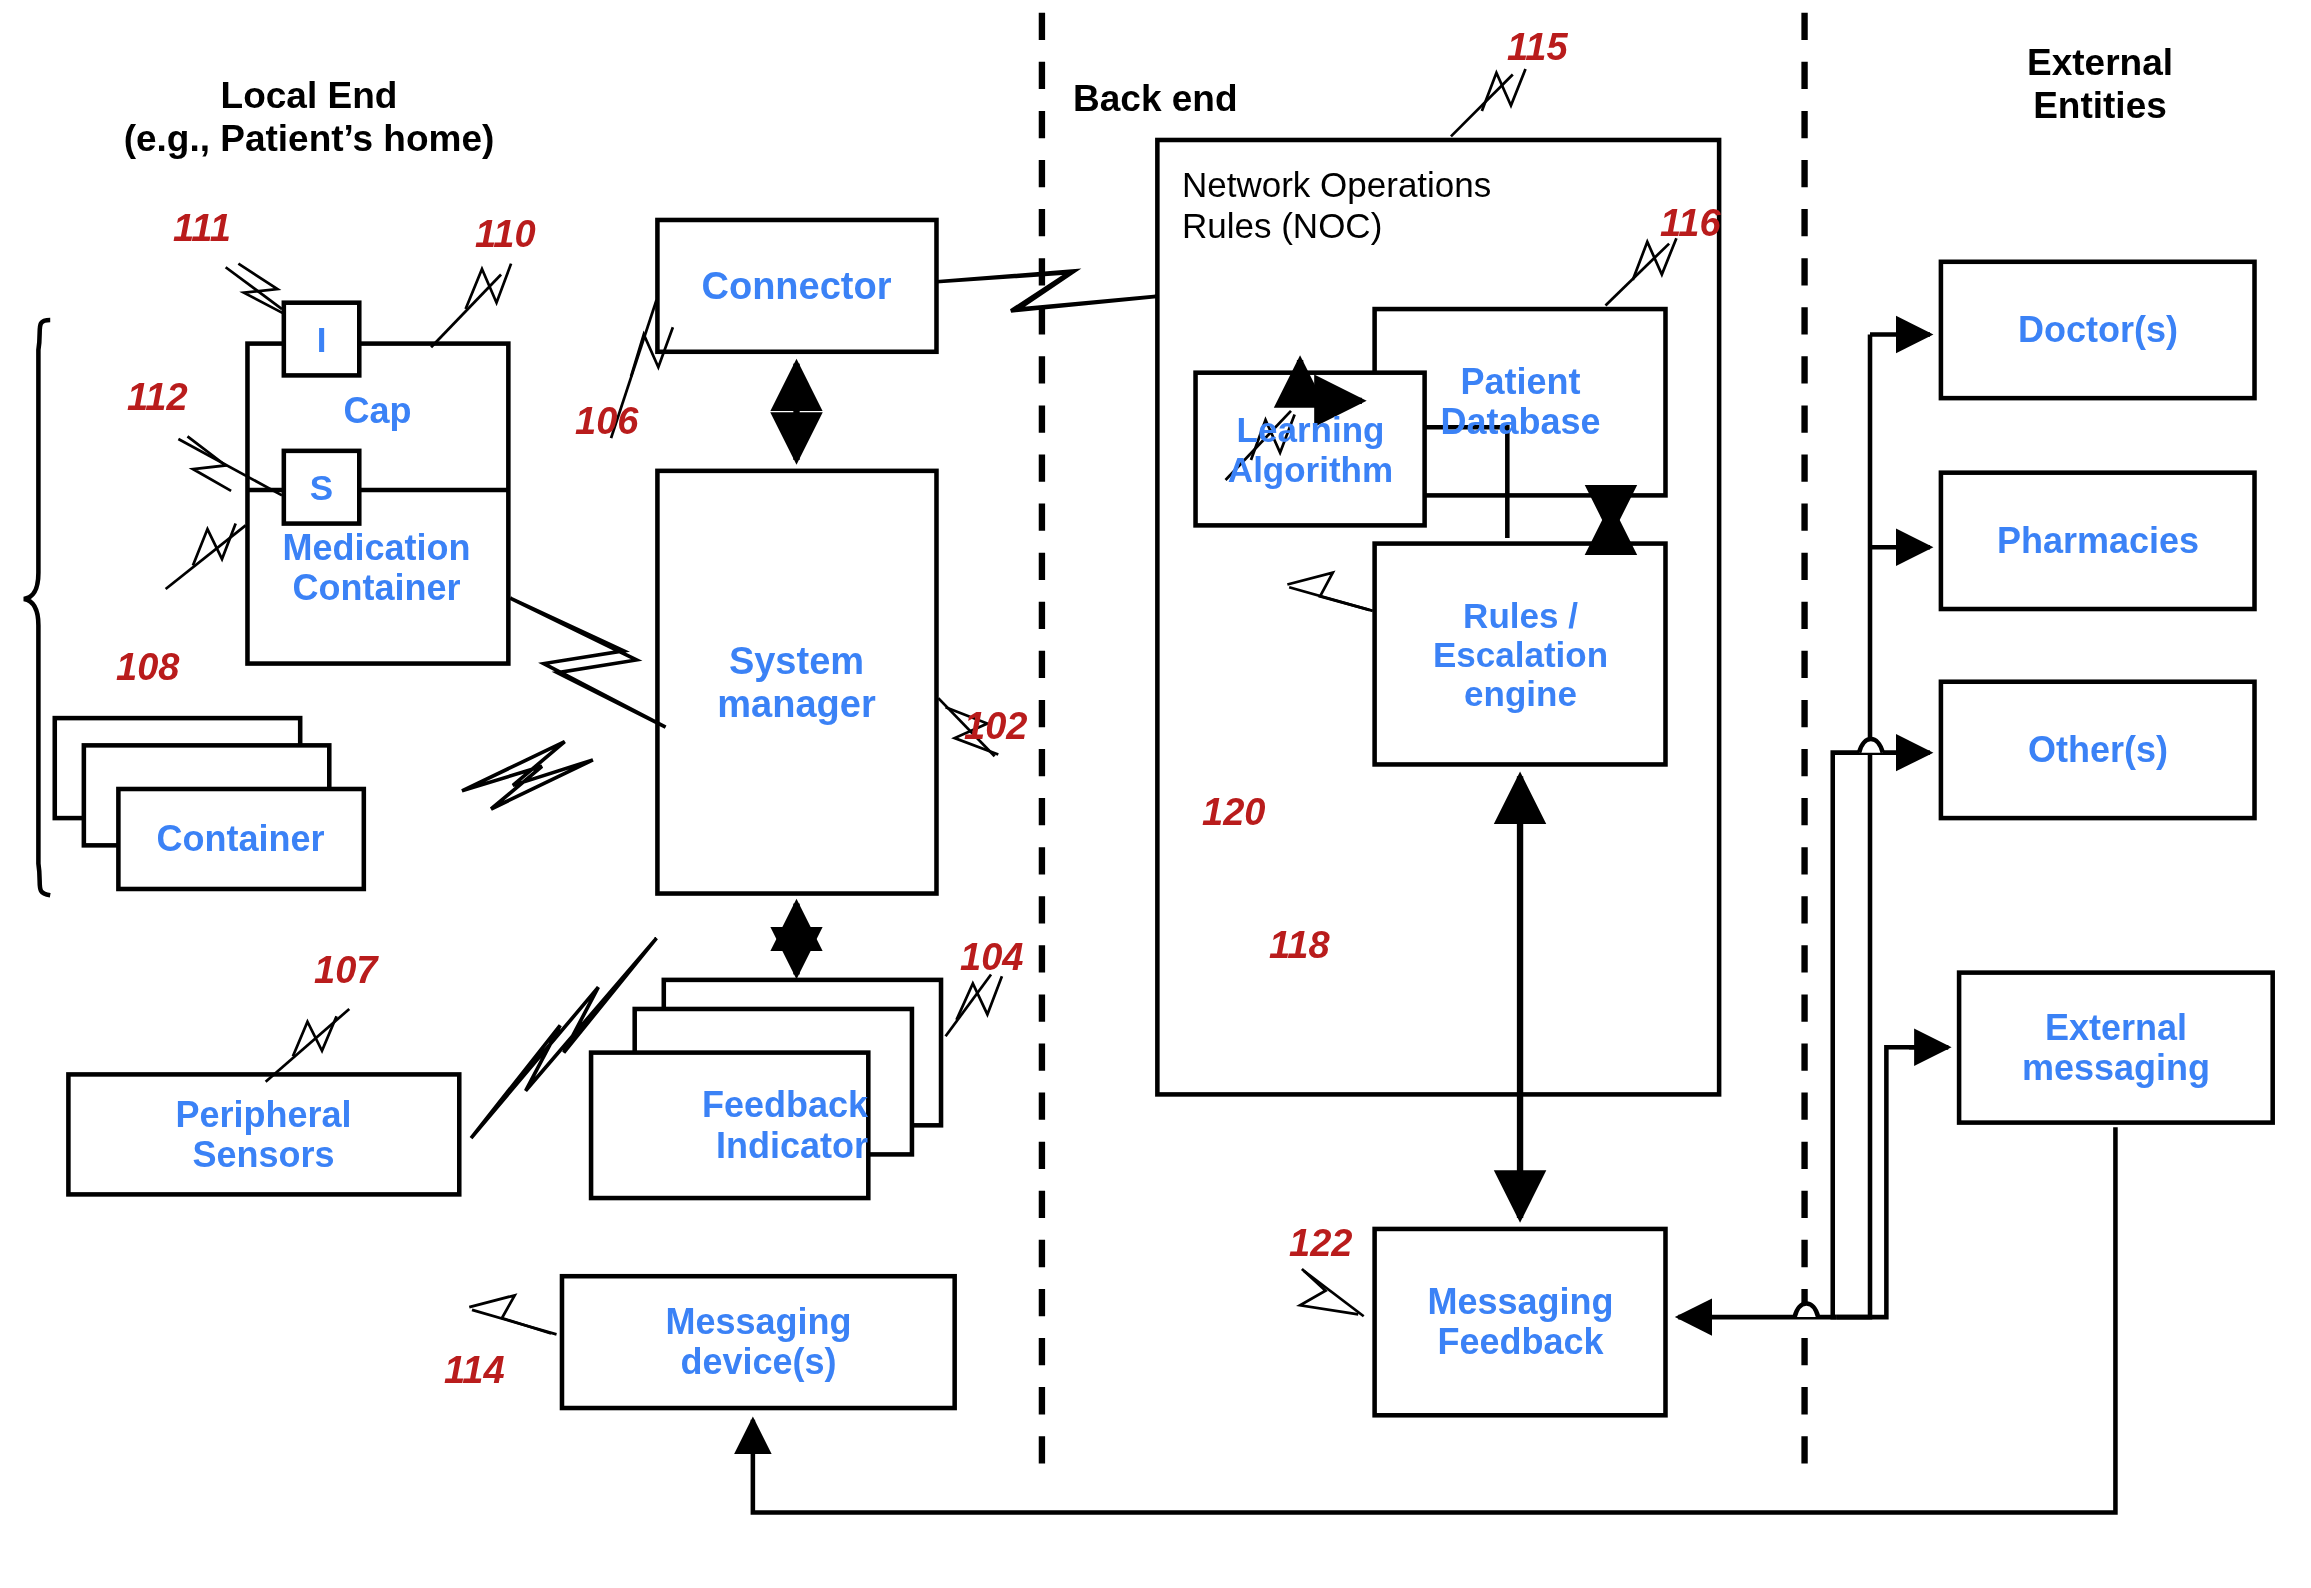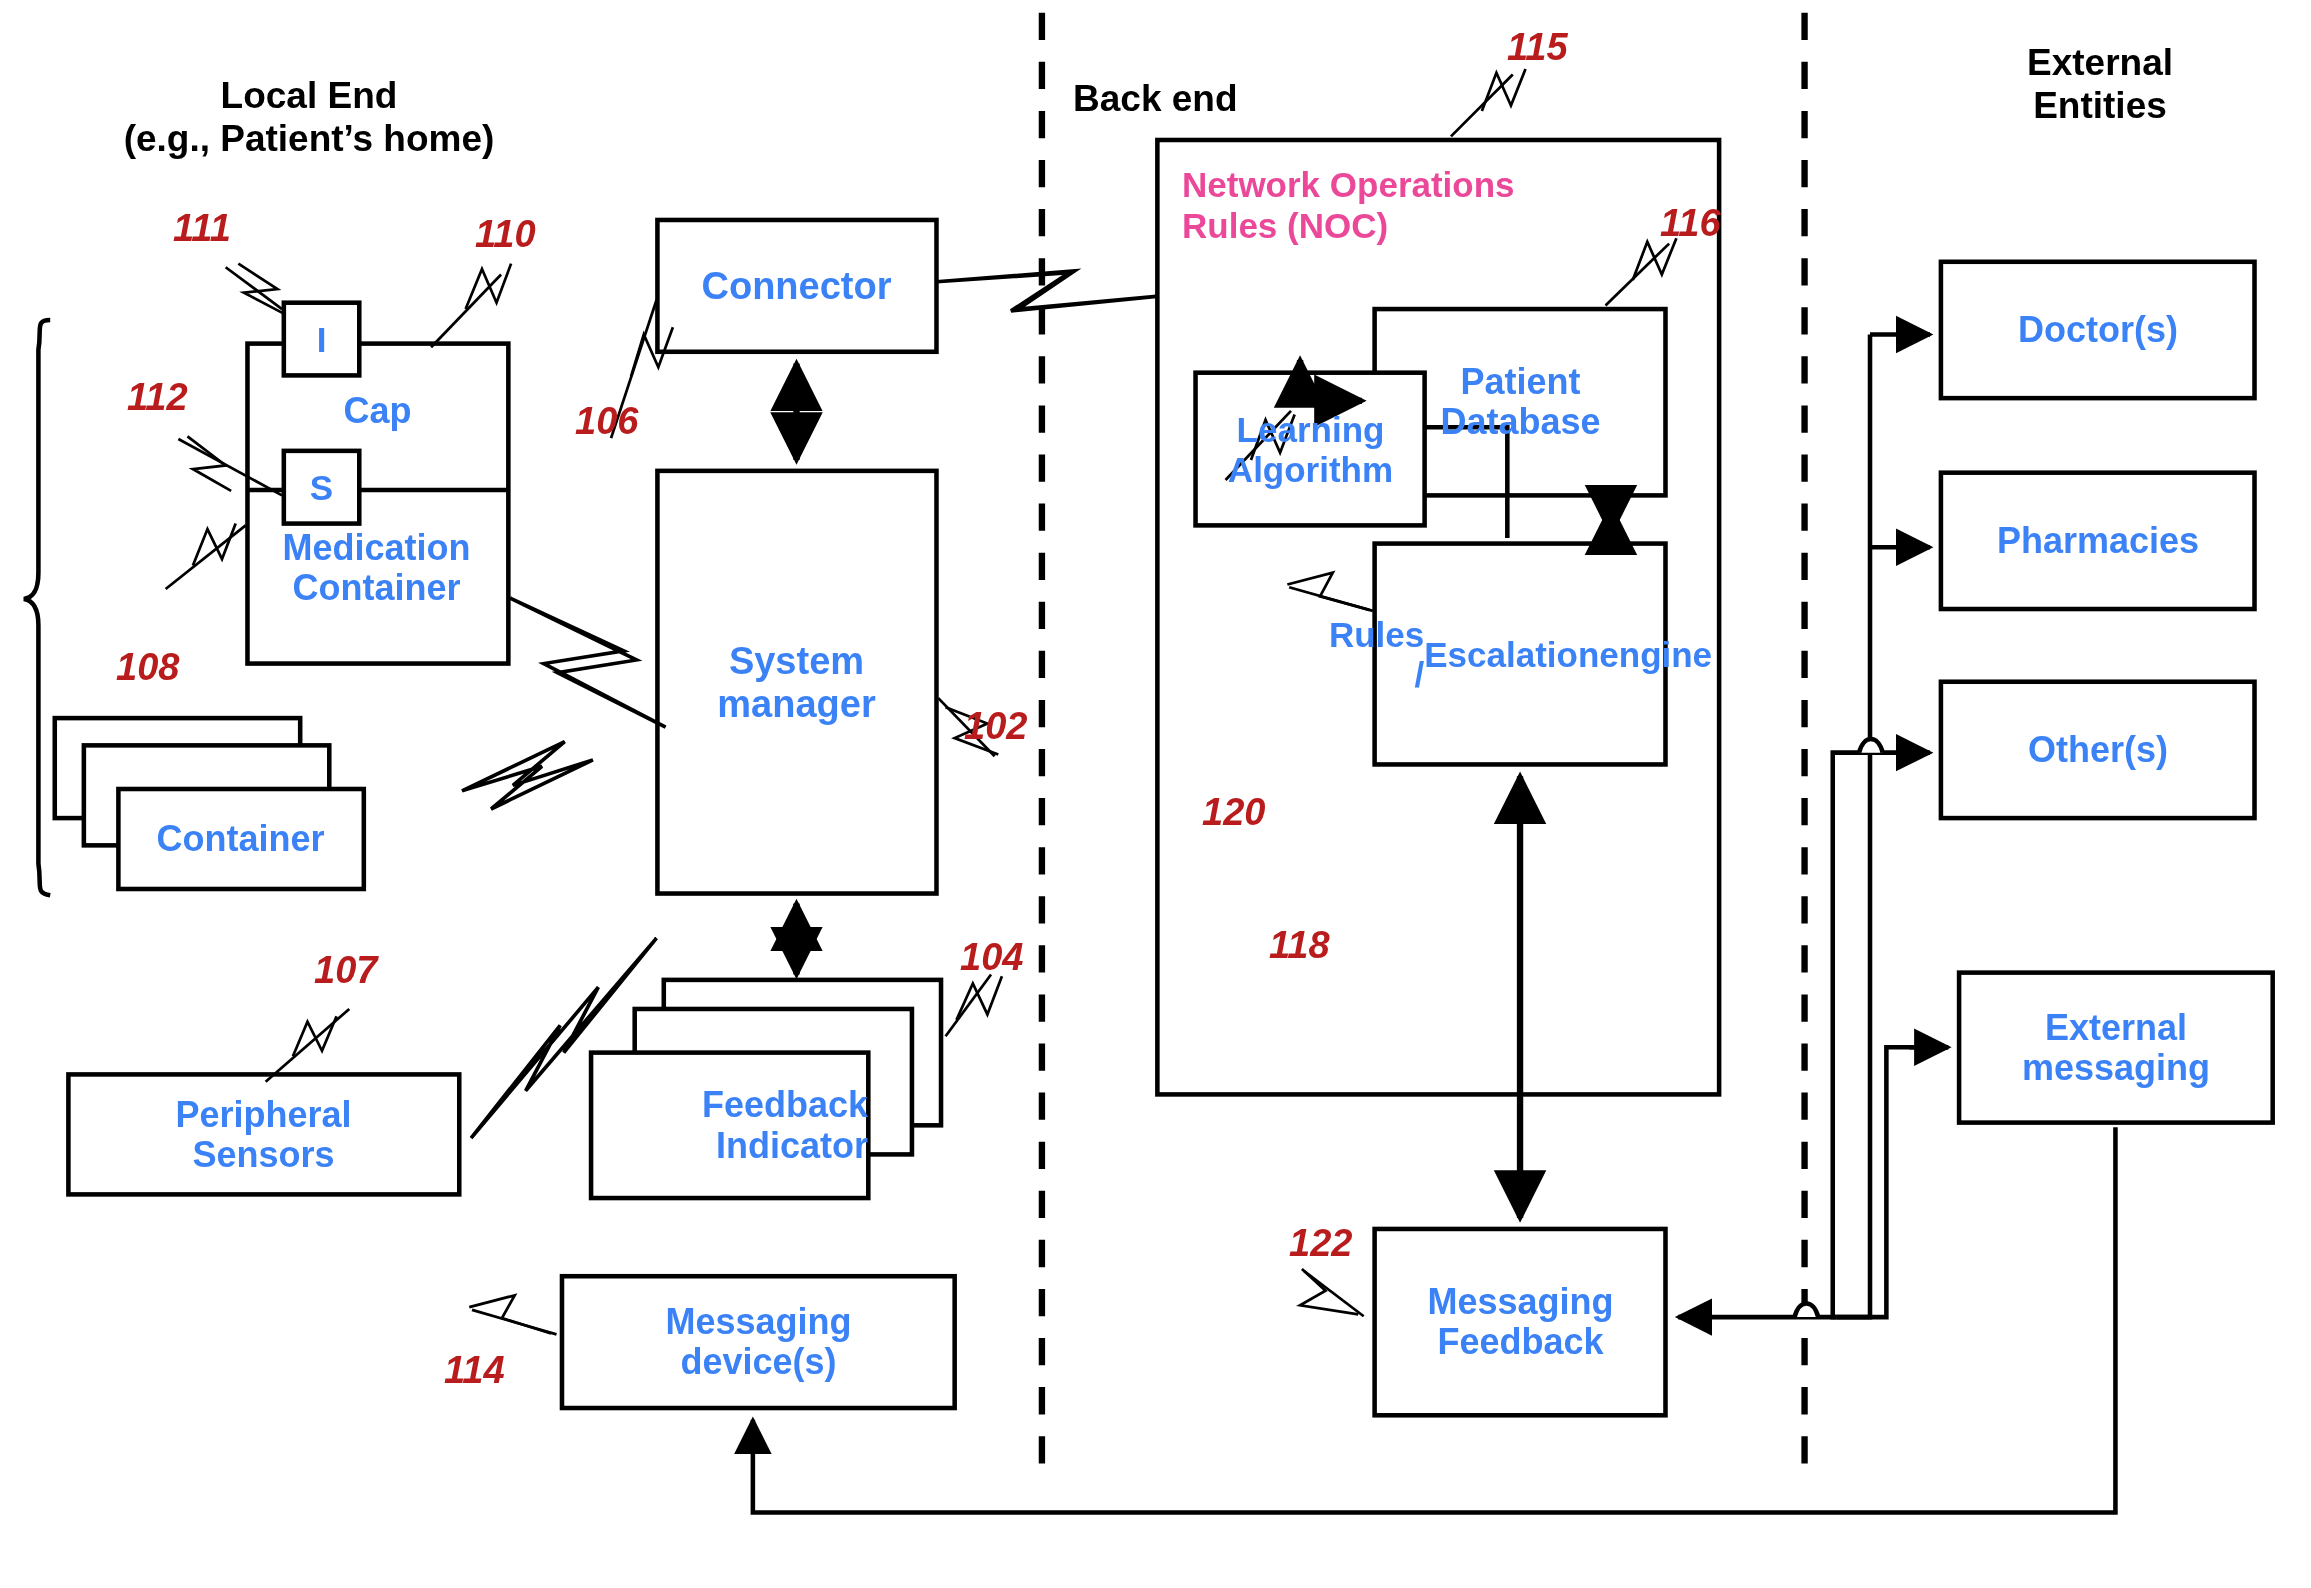--- a/index.html
+++ b/index.html
@@ -41,22 +41,22 @@
     line-height: 1.15;
   }
   .ref-num {
     position: absolute;
     font-weight: bold;
     font-style: italic;
     color: #b91c1c;
   }
   .noc-title {
     position: absolute;
-    font-weight: bold;
-    color: #ec4899;
+    font-weight: normal;
+    color: #000000;
     line-height: 1.18;
   }
 </style>
 </head>
 <body>
 
 <div id="page">
 
   <svg class="layer" viewBox="0 0 2543 1747">
     <defs>
@@ -246,21 +246,21 @@
   <div class="node-label" style="left:1375px; top:309px; width:291px; height:186px; font-size:36px; flex-direction:column;">
     <span>Patient</span>
     <span>Database</span>
   </div>
 
   <div class="node-label" style="left:1196px; top:373px; width:229px; height:153px; font-size:35px; flex-direction:column;">
     <span>Learning</span>
     <span>Algorithm</span>
   </div>
 
-  <div class="node-label" style="left:1375px; top:544px; width:291px; height:221px; font-size:35px; flex-direction:row;text-align:right;">
+  <div class="node-label" style="left:1375px; top:544px; width:291px; height:221px; font-size:35px; flex-direction:column;">
     <span>Rules /</span>
     <span>Escalation</span>
     <span>engine</span>
   </div>
 
   <div class="node-label" style="left:1375px; top:1229px; width:291px; height:186px; font-size:36px; flex-direction:column;">
     <span>Messaging</span>
     <span>Feedback</span>
   </div>
 

